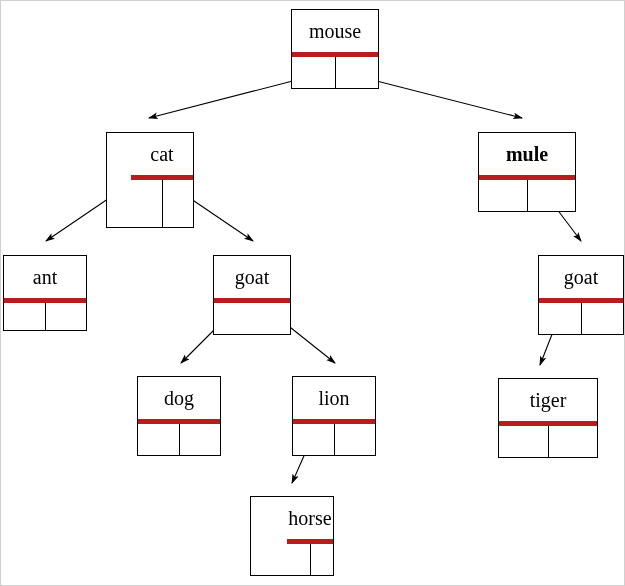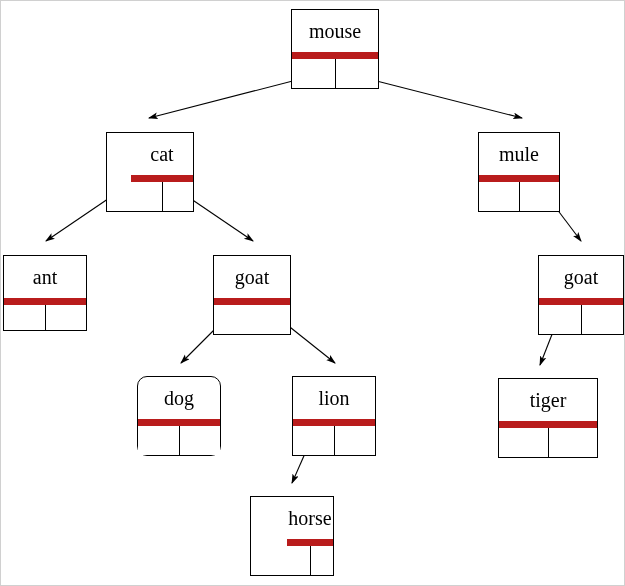--- a/index.html
+++ b/index.html
@@ -33,21 +33,21 @@
     display: flex;
     flex-direction: column;
   }
   .node-label {
     flex: 0 0 auto;
     height: 42px;
     line-height: 42px;
     text-align: center;
     font-size: 20px;
     color: #000000;
-    border-bottom: 7px solid #b91c1c;
+    border-bottom: 5px solid #b91c1c;
     white-space: nowrap;
   }
   .node-ptrs {
     flex: 1 1 auto;
     display: flex;
   }
   .ptr {
     flex: 1 1 50%;
     background: #ffffff;
   }
@@ -80,28 +80,28 @@
   </svg>
 
   <div id="node-layer">
       <div class="node" style="left: 290px; top: 8px; width: 88px; height: 80px;">
         <div class="node-label">mouse</div>
         <div class="node-ptrs">
           <div class="ptr left"></div>
           <div class="ptr right"></div>
         </div>
       </div>
-      <div class="node" style="left: 105px; top: 131px; width: 88px; height: 80px; padding-left: 24px;">
+      <div class="node" style="left: 105px; top: 131px; width: 88px; height: 96px; padding-left: 24px;">
         <div class="node-label">cat</div>
         <div class="node-ptrs">
           <div class="ptr left"></div>
           <div class="ptr right"></div>
         </div>
       </div>
-      <div class="node" style="left: 477px; top: 131px; width: 82px; height: 80px;">
+      <div class="node" style="left: 477px; top: 131px; width: 98px; height: 80px; font-weight: bold;">
         <div class="node-label">mule</div>
         <div class="node-ptrs">
           <div class="ptr left"></div>
           <div class="ptr right"></div>
         </div>
       </div>
       <div class="node" style="left: 2px; top: 254px; width: 84px; height: 76px;">
         <div class="node-label">ant</div>
         <div class="node-ptrs">
           <div class="ptr left"></div>
@@ -115,21 +115,21 @@
           <div class="ptr right"></div>
         </div>
       </div>
       <div class="node" style="left: 537px; top: 254px; width: 86px; height: 80px;">
         <div class="node-label">goat</div>
         <div class="node-ptrs">
           <div class="ptr left"></div>
           <div class="ptr right"></div>
         </div>
       </div>
-      <div class="node" style="left: 136px; top: 375px; width: 84px; height: 80px; border-radius: 10px;">
+      <div class="node" style="left: 136px; top: 375px; width: 84px; height: 80px;">
         <div class="node-label">dog</div>
         <div class="node-ptrs">
           <div class="ptr left"></div>
           <div class="ptr right"></div>
         </div>
       </div>
       <div class="node" style="left: 291px; top: 375px; width: 84px; height: 80px; font-family: Liberation Serif, serif;">
         <div class="node-label">lion</div>
         <div class="node-ptrs">
           <div class="ptr left"></div>

